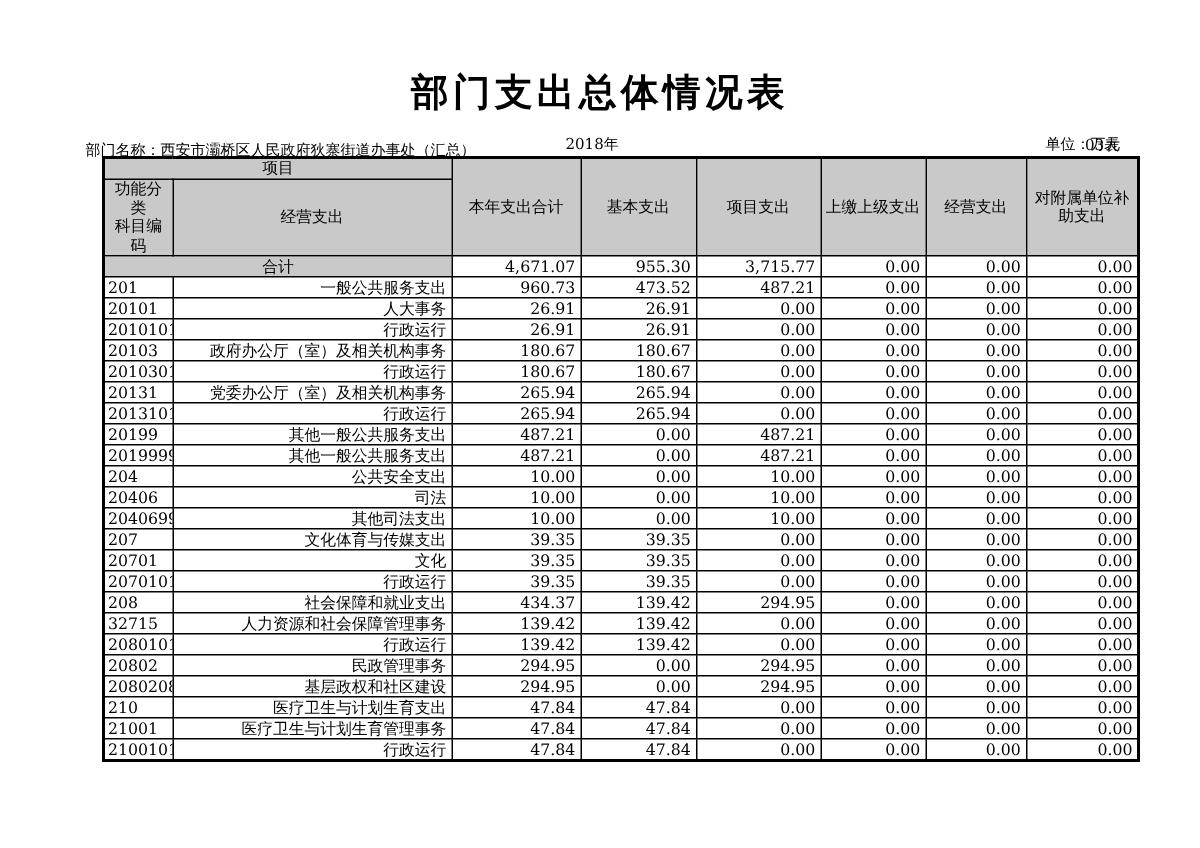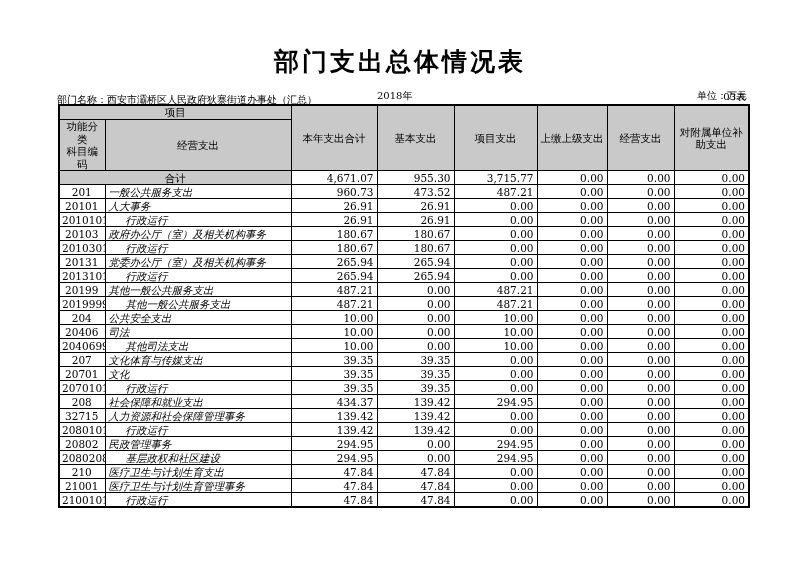--- a/index.html
+++ b/index.html
@@ -11,36 +11,36 @@
   .title{
     position:absolute;top:45px;left:0;width:100%;text-align:center;
     font-size:25px;font-weight:bold;letter-spacing:3px;
   }
   .table-no{position:absolute;top:90px;right:54px;font-size:10px;margin-left:21px;}
   .meta{position:absolute;top:89px;left:57px;width:690px;height:14px;font-size:10px;}
   .meta .dept{position:absolute;left:0;top:4px;}
   .meta .year{position:absolute;left:320px;top:0;}
   .meta .unit{position:absolute;right:0;top:0;}
   table.main{
-    position:absolute;top:104px;left:58px;width:690px;
+    position:absolute;top:104px;left:68px;width:690px;
     border-collapse:collapse;table-layout:fixed;font-size:10.5px;
     border:2px solid #000;
   }
   .main th,.main td{
     border:1px solid #000;padding:0 3px;overflow:hidden;line-height:1.2;
     font-weight:normal;
   }
   .main th{text-align:center;background:#c9c9c9;}
   tr.h1 th{height:13px;}
   tr.h2 th{height:38px;}
   th.code-h{white-space:pre-line;}
   tbody td{height:13px;background:#fff;}
   tr.total-row td.label{background:#c9c9c9;text-align:center;}
-  td.code{text-align:center;padding-left:2px;}
-  td.name{text-align:left;padding-left:3px;font-style:italic;}
+  td.code{text-align:left;padding-left:2px;}
+  td.name{text-align:right;padding-left:3px;}
   td.name.indent{padding-left:20px;}
   td.num{text-align:right;padding-right:3px;}
 </style>
 </head>
 <body>
 
 <div class="page">
   <div class="title">部门支出总体情况表</div>
   <div class="table-no">03表</div>
 

